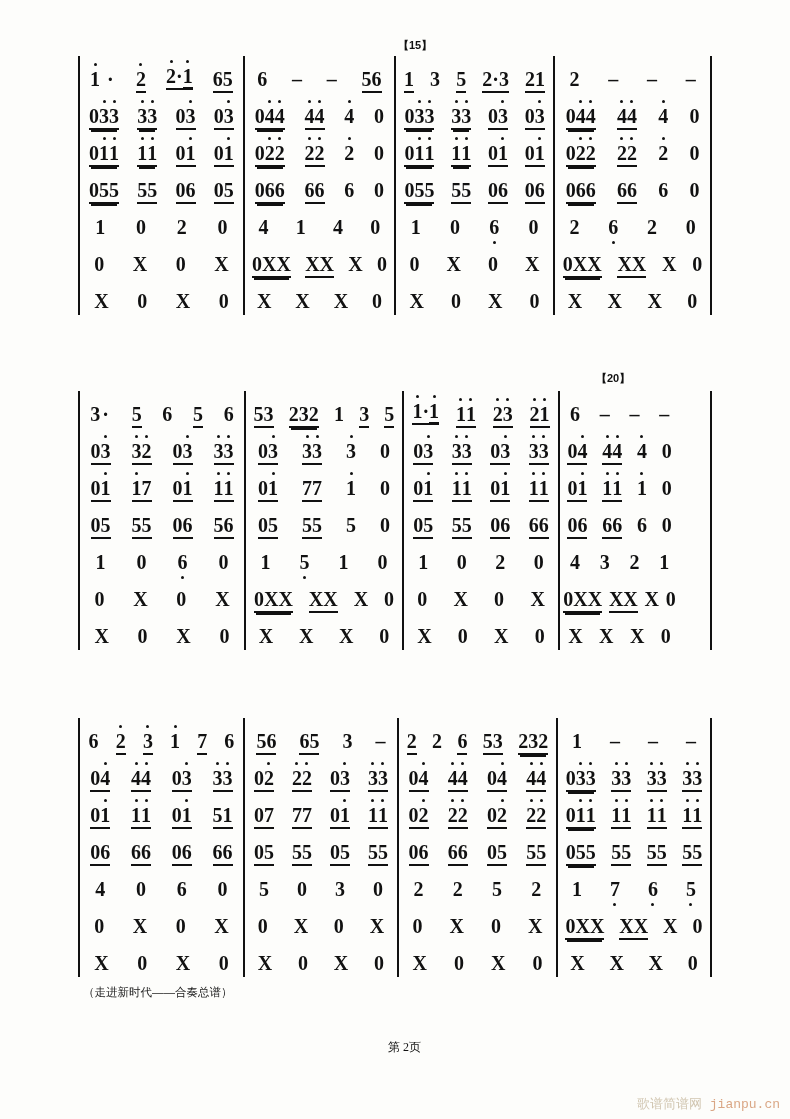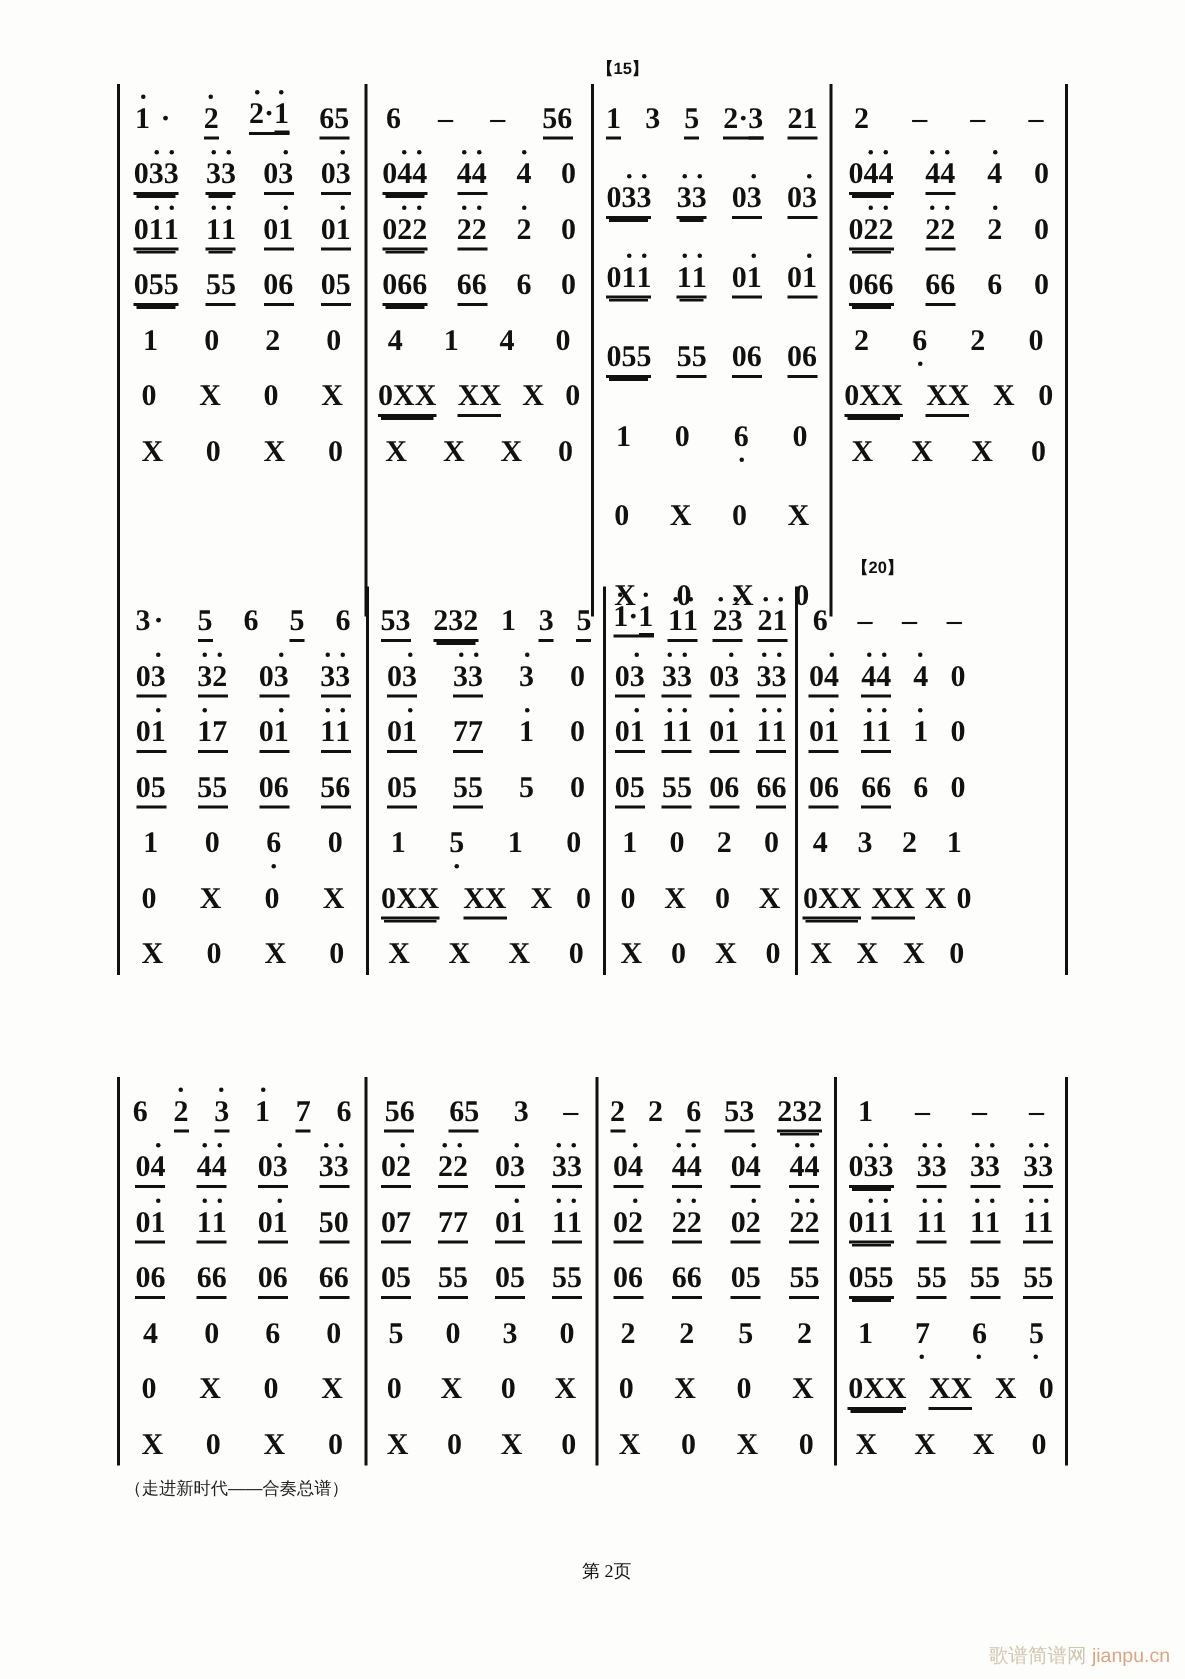--- a/index.html
+++ b/index.html
@@ -101,21 +101,21 @@
   .pagenum {
     position: absolute;
     font-family: Liberation Serif, serif;
     font-size: 12px;
     color: #111;
     white-space: nowrap;
   }
   .watermark {
     position: absolute;
     right: 10px; bottom: 6px;
-    font-family: Liberation Sans, sans-serif;
+    font-family: Liberation Mono, monospace;
     font-size: 13px;
     color: #cfc3ad;
     white-space: nowrap;
     opacity: .95;
   }
   .watermark .dom { color: #d8a27f; }
 </style>
 </head>
 <body>
 
@@ -206,21 +206,21 @@
         <div class="cell">0</div>
       </div>
       <div class="staffrow">
         <div class="cell">X</div>
         <div class="cell">X</div>
         <div class="cell">X</div>
         <div class="cell">0</div>
       </div>
     </div>
 
-    <div class="measure" style="width:160px;gap:16px;">
+    <div class="measure" style="width:160px;">
       <div class="rehearsal" style="left:2px; top:-18px;">【15】</div>
       <div class="staffrow">
         <div class="cell"><span class="b1">1</span></div>
         <div class="cell">3</div>
         <div class="cell"><span class="b1">5</span></div>
         <div class="cell"><span class="b1">2·<span class="b1">3</span></span></div>
         <div class="cell"><span class="b1">21</span></div>
       </div>
       <div class="staffrow">
         <div class="cell"><span class="b2">0<span class="up">3</span><span class="up">3</span></span></div>
@@ -393,21 +393,21 @@
         <div class="cell">0</div>
       </div>
       <div class="staffrow">
         <div class="cell">X</div>
         <div class="cell">X</div>
         <div class="cell">X</div>
         <div class="cell">0</div>
       </div>
     </div>
 
-    <div class="measure" style="width:128px;">
+    <div class="measure" style="width:156px;">
       <div class="staffrow">
         <div class="cell"><span class="b1"><span class="up">1</span>·<span class="up b1">1</span></span></div>
         <div class="cell"><span class="b1"><span class="up">1</span><span class="up">1</span></span></div>
         <div class="cell"><span class="b1"><span class="up">2</span><span class="up">3</span></span></div>
         <div class="cell"><span class="b1"><span class="up">2</span><span class="up">1</span></span></div>
       </div>
       <div class="staffrow">
         <div class="cell"><span class="b1">0<span class="up">3</span></span></div>
         <div class="cell"><span class="b1"><span class="up">3</span><span class="up">3</span></span></div>
         <div class="cell"><span class="b1">0<span class="up">3</span></span></div>
@@ -506,21 +506,21 @@
       <div class="staffrow">
         <div class="cell"><span class="b1">0<span class="up">4</span></span></div>
         <div class="cell"><span class="b1"><span class="up">4</span><span class="up">4</span></span></div>
         <div class="cell"><span class="b1">0<span class="up">3</span></span></div>
         <div class="cell"><span class="b1"><span class="up">3</span><span class="up">3</span></span></div>
       </div>
       <div class="staffrow">
         <div class="cell"><span class="b1">0<span class="up">1</span></span></div>
         <div class="cell"><span class="b1"><span class="up">1</span><span class="up">1</span></span></div>
         <div class="cell"><span class="b1">0<span class="up">1</span></span></div>
-        <div class="cell"><span class="b1">50</span></div>
+        <div class="cell"><span class="b1">51</span></div>
       </div>
       <div class="staffrow">
         <div class="cell"><span class="b1">06</span></div>
         <div class="cell"><span class="b1">66</span></div>
         <div class="cell"><span class="b1">06</span></div>
         <div class="cell"><span class="b1">66</span></div>
       </div>
       <div class="staffrow">
         <div class="cell">4</div>
         <div class="cell">0</div>

